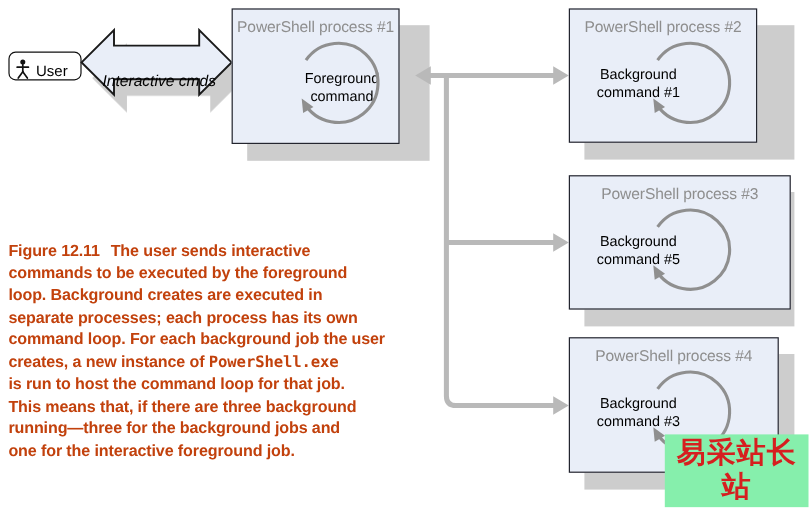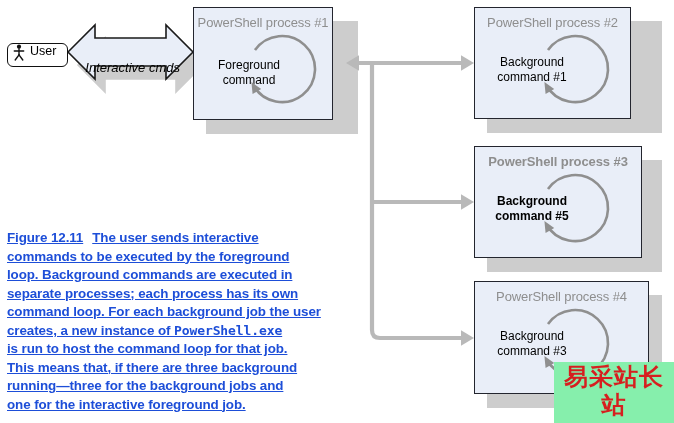--- a/index.html
+++ b/index.html
@@ -14,45 +14,45 @@
   .s3{left:487px;top:160px;width:175px;height:112px;}
   .s4{left:487px;top:295px;width:175px;height:113px;}
 
   #connectors{position:absolute;left:0;top:0;z-index:1;pointer-events:none;}
 
   
   .pbox{position:absolute;box-sizing:border-box;background:#e9eef8;
         border:1.6px solid #23252e;z-index:2;}
   .p1{left:193px;top:7px;width:140px;height:113px;}
   .p2{left:474px;top:7px;width:157px;height:112px;}
-  .p3{left:474px;top:146px;width:168px;height:112px;font-weight:bold;}
+  .p3{left:474px;top:146px;width:185px;height:112px;}
   .p4{left:474px;top:281px;width:175px;height:113px;padding-left:13px;}
   .ptitle{position:absolute;top:7px;left:0;right:0;text-align:center;
           font-size:13px;color:#8e8e8e;letter-spacing:-0.1px;}
   .pcmd{position:absolute;top:47px;left:0;width:114px;text-align:center;
         font-size:12px;line-height:15px;color:#000;}
-  .p1 .pcmd{width:110px;top:50px;}
+  .p1 .pcmd{width:110px;top:50px;padding-left:36px;}
   .loop{position:absolute;left:0;top:0;}
 
   
   .user-box{position:absolute;left:7px;top:43px;width:61px;height:24px;
         box-sizing:border-box;background:#fff;border:1.7px solid #111;
-        border-radius:6px;display:flex;align-items:flex-start;gap:5px;
+        border-radius:6px;display:flex;align-items:flex-end;gap:5px;
         padding-left:5px;z-index:2;}
   .user-label{font-size:12.5px;color:#000;}
 
   
   #dblarrow{position:absolute;left:60px;top:18px;overflow:visible;z-index:2;
         filter:drop-shadow(10px 13px 0px #cdcdcd);}
   .arrow-label{position:absolute;left:84px;top:60px;width:96px;text-align:right;
         font-style:italic;font-size:13px;color:#000000;z-index:3;}
 
   
-  .caption{position:absolute;left:7px;top:229px;z-index:3;color:#1d4ed8;
-        font-weight:bold;font-size:13.4px;letter-spacing:-0.1px;text-decoration:underline;}
+  .caption{position:absolute;left:7px;top:200px;z-index:3;color:#c2410c;
+        font-weight:bold;font-size:13.4px;letter-spacing:-0.1px;}
   .caption .cline{white-space:nowrap;height:18.5px;line-height:18.5px;}
   .cap-label{margin-right:9px;}
   .code{font-family:"DejaVu Sans Mono",monospace;font-size:13px;font-weight:bold;margin-top:20px;}
 
   
   .wm{position:absolute;left:554px;top:362px;width:120px;height:61px;
       background:#86efac;z-index:9;text-align:center;}
   .wm-brand{font-family:"DejaVu Serif",serif;font-weight:bold;font-size:24px;
       line-height:28px;color:#d61f1f;letter-spacing:1px;margin-top:1px;}
 </style>
@@ -144,21 +144,21 @@
       <path d="M73,42.1 A33,33 0 1 1 71.4,77.5" fill="none" stroke="#8f8f8f" stroke-width="2.6"></path>
       <polygon points="69.4,74 79.2,81.1 70.6,86.1" fill="#8f8f8f"></polygon>
     </svg>
   </div>
 
   <div class="caption">
     <div class="cline">
       <span class="cap-label">Figure 12.11</span><span>The user sends interactive</span>
     </div>
     <div class="cline">commands to be executed by the foreground</div>
-    <div class="cline">loop. Background commands are executed in</div>
+    <div class="cline">loop. Background creates are executed in</div>
     <div class="cline">separate processes; each process has its own</div>
     <div class="cline">command loop. For each background job the user</div>
     <div class="cline">
       <span>creates, a new instance of </span><span class="code">PowerShell.exe</span>
     </div>
     <div class="cline">is run to host the command loop for that job.</div>
     <div class="cline">This means that, if there are three background</div>
     <div class="cline">running—three for the background jobs and</div>
     <div class="cline">one for the interactive foreground job.</div>
   </div>

